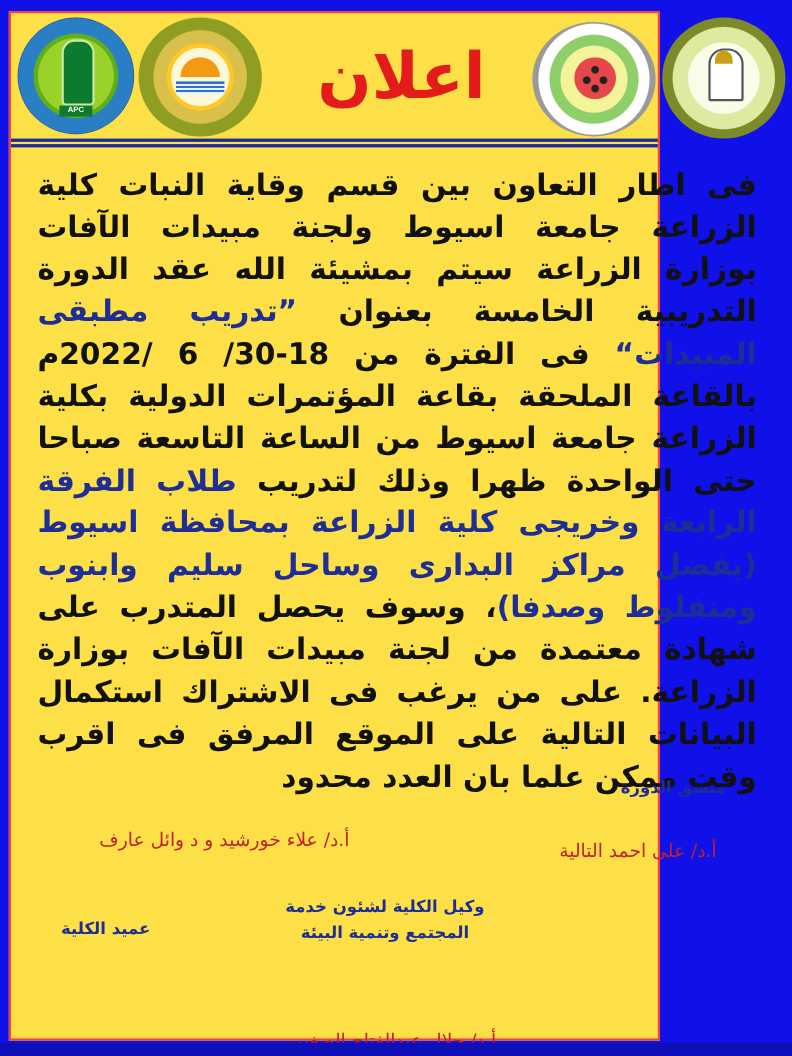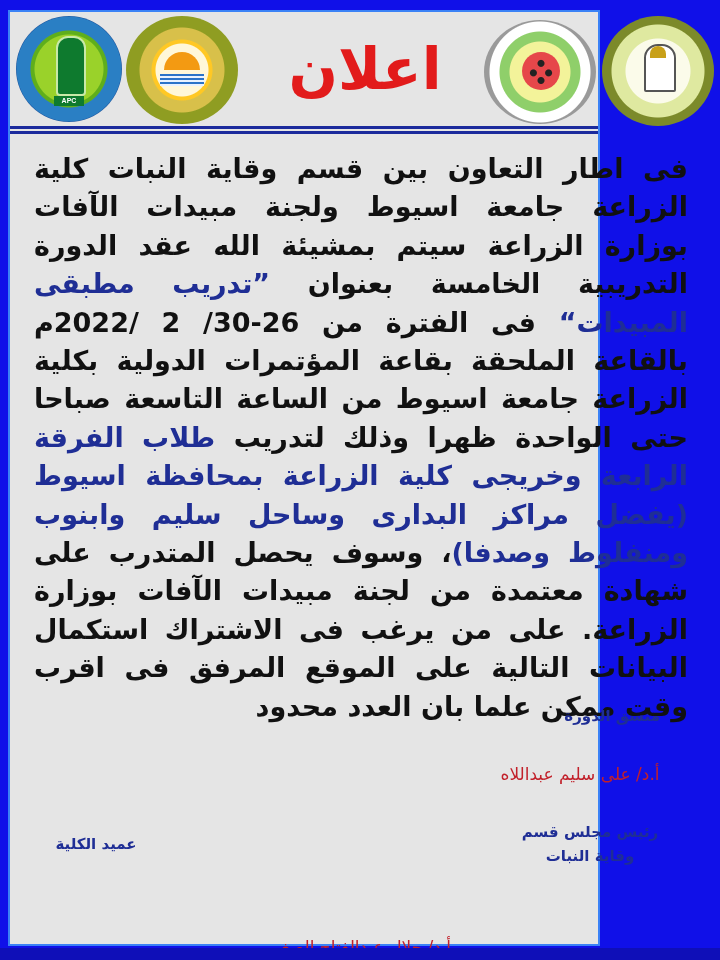--- a/index.html
+++ b/index.html
@@ -3,22 +3,22 @@
 <meta charset="utf-8">
 <style>
   html, body { margin:0; padding:0; }
   body {
     width:720px; height:960px; overflow:hidden;
     background:#1010e8;
     font-family: "DejaVu Sans", sans-serif;
   }
   .frame {
     position:absolute; left:8px; top:10px; width:592px; height:936px;
-    background:#e5e5e5;
-    border:2px solid #3b82f6;
+    background:#fde047;
+    border:2px solid #ef4444;
     box-sizing:border-box;
   }
   .bottom-band {
     position:absolute; left:0; top:948px; width:720px; height:12px;
     background:#0f0fb8;
   }
   
   .header { position:absolute; left:0; top:0; width:100%; height:112px; }
   .logo { position:absolute; border-radius:50%; box-sizing:border-box; overflow:hidden; }
   .logo-apc {
@@ -118,35 +118,38 @@
       <div class="dome"></div>
     </div>
 
     <div class="header-rule-1"></div>
     <div class="header-rule-2"></div>
   </div>
 
   <div class="body-text">
     <span>فى اطار التعاون بين قسم وقاية النبات كلية الزراعة جامعة اسيوط ولجنة مبيدات الآفات بوزارة الزراعة سيتم بمشيئة الله عقد الدورة التدريبية الخامسة بعنوان</span>
     <span class="blue">”تدريب مطبقى المبيدات“</span>
-    <span>فى الفترة من 26-30/ 2 /2022م بالقاعة الملحقة بقاعة المؤتمرات الدولية بكلية الزراعة جامعة اسيوط من الساعة التاسعة صباحا حتى الواحدة ظهرا وذلك لتدريب</span>
+    <span>فى الفترة من 18-30/ 6 /2022م بالقاعة الملحقة بقاعة المؤتمرات الدولية بكلية الزراعة جامعة اسيوط من الساعة التاسعة صباحا حتى الواحدة ظهرا وذلك لتدريب</span>
     <span class="blue">طلاب الفرقة الرابعة وخريجى كلية الزراعة بمحافظة اسيوط (يفضل مراكز البدارى وساحل سليم وابنوب ومنفلوط وصدفا)</span><span>، وسوف يحصل المتدرب على شهادة معتمدة من لجنة مبيدات الآفات بوزارة الزراعة. على من يرغب فى الاشتراك استكمال البيانات التالية على الموقع المرفق فى اقرب وقت ممكن علما بان العدد محدود</span>
   </div>
 
   <div class="sig" style="left:470px; top:692px; width:180px;text-align:right;">
     <div class="sig-title">منسق الدورة</div>
   </div>
 
   <div class="sig" style="left:450px; top:750px; width:240px;">
-    <div class="sig-name">أ.د/ على سليم عبداللاه</div>
+    <div class="sig-name">أ.د/ على احمد التالية</div>
+  </div>
+  <div class="sig" style="left:24px; top:740px; width:340px;">
+    <div class="sig-name">أ.د/ علاء خورشيد و د وائل عارف</div>
   </div>
 
-  <div class="sig" style="left:490px; top:808px; width:180px;">
-    <div class="sig-title">رئيس مجلس قسم</div>
-    <div class="sig-title">وقاية النبات</div>
+  <div class="sig" style="left:230px; top:800px; width:220px;">
+    <div class="sig-title">وكيل الكلية لشئون خدمة</div>
+    <div class="sig-title">المجتمع وتنمية البيئة</div>
   </div>
   <div class="sig" style="left:16px; top:820px; width:140px;">
     <div class="sig-title">عميد الكلية</div>
   </div>
 
   <div class="sig" style="left:234px; top:898px; width:230px;margin-top:25px;">
     <div class="sig-name">أ.د/ جلال عبدالفتاح الصغير</div>
   </div>
 </div>
 

